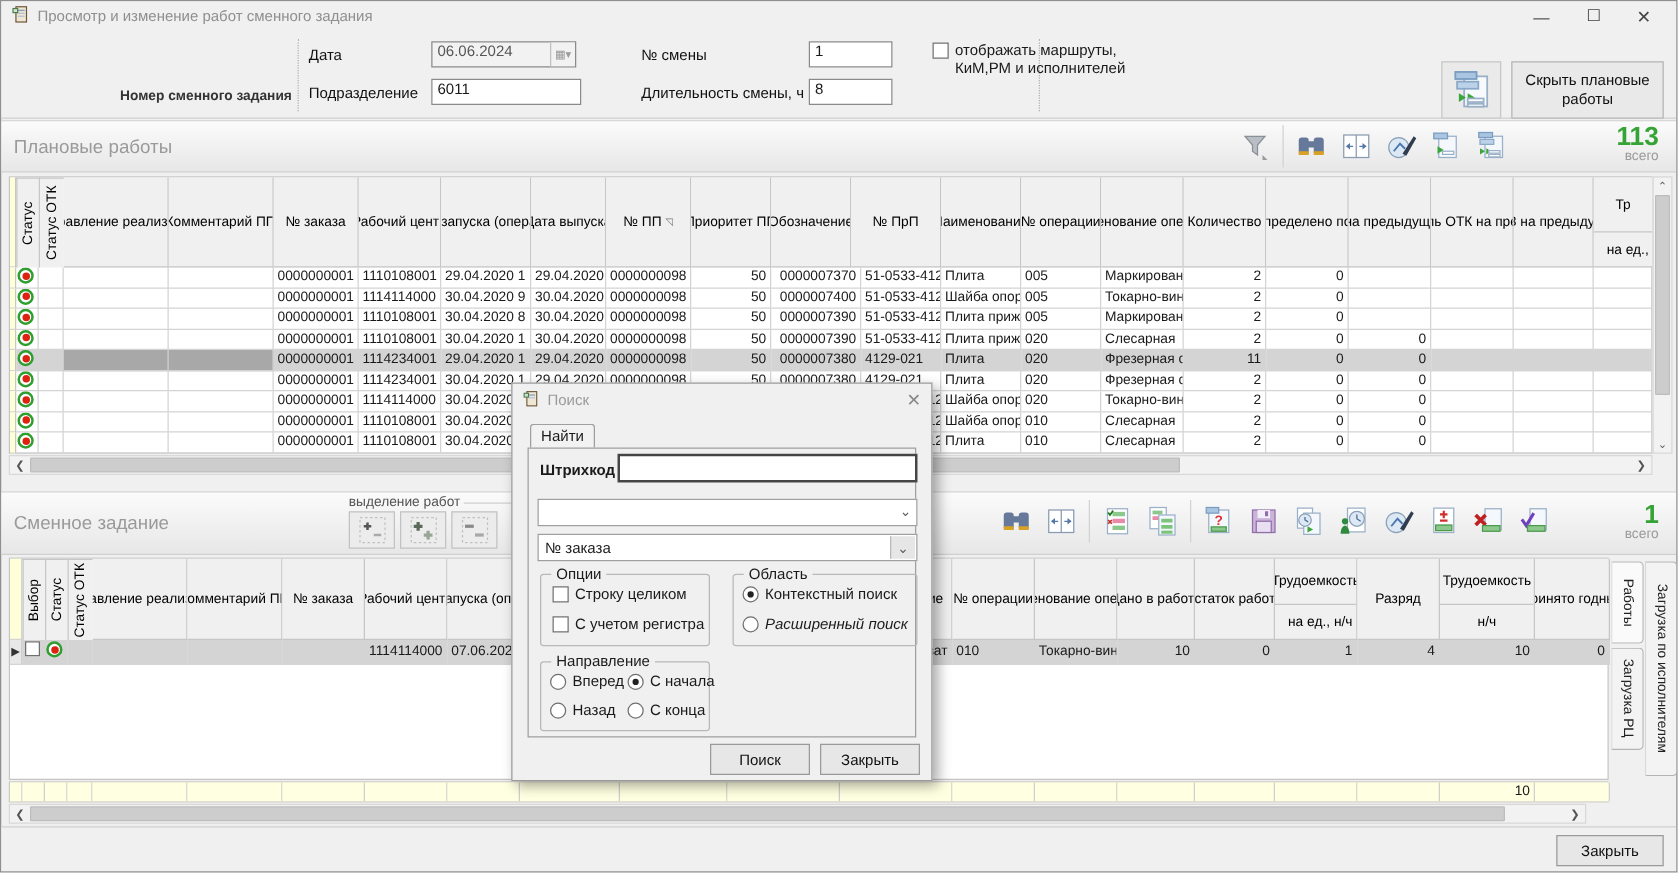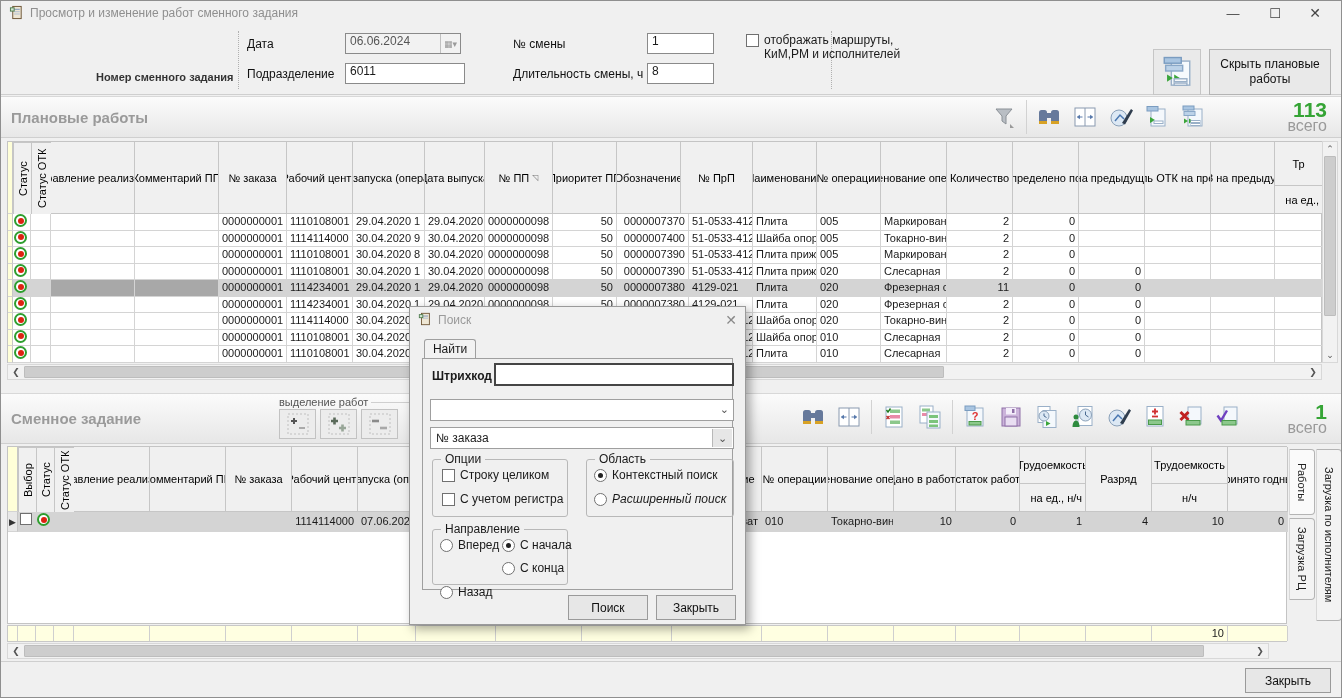--- a/index.html
+++ b/index.html
@@ -22,24 +22,24 @@
   .fld.dis { background:#f2f2f2; color:#555; }
   .cal-btn { position:absolute; width:20px; height:19px; background:#f2f2f2; border-left:1px solid #c0c0c0; display:flex; align-items:center; justify-content:center; color:#9a9a9a; font-size:9px; }
   .chkrow { position:absolute; left:745px; top:32px; display:flex; gap:5px; width:190px; }
   .cbx { width:13px; height:13px; background:#fff; border:1px solid #707070; flex:0 0 auto; margin-top:1px; }
   .chkrow span.lab { font-size:12px; line-height:14px; }
   .hdr-iconbtn { position:absolute; left:1152px; top:24px; width:48px; height:46px; background:#eaeaea; border:1px solid #c6c6c6; display:flex; align-items:center; justify-content:center; }
   .hdr-bigbtn { position:absolute; left:1208px; top:24px; width:122px; height:46px; background:#e9e9e9; border:1px solid #b4b4b4; font-size:12px; color:#111; text-align:center; line-height:15px; display:flex; align-items:center; justify-content:center; font-family:inherit; }
 
   
   .secbar { position:absolute; left:0; right:0; background:linear-gradient(#fbfbfb,#e7e7e7); border-top:1px solid #d8d8d8; border-bottom:1px solid #cfcfcf; }
-  .sectitle { position:absolute; left:10px; font-size:15px; font-weight:bold; color:#9a9a9a; }
+  .sectitle { position:absolute; left:10px; font-size:15px; font-weight:normal; color:#9a9a9a; }
   .count { position:absolute; right:14px; top:3px; text-align:right; }
   .count .n { font-size:21px; font-weight:bold; color:#35a435; line-height:20px; }
-  .count .t { font-size:16px; color:#9a9a9a; line-height:11px; }
+  .count .t { font-size:11px; color:#9a9a9a; line-height:11px; }
   .tbrow { position:absolute; display:flex; align-items:center; }
   .tbtn { background:transparent; border:none; padding:2px; margin:0 3px; cursor:default; }
   .tb-icon svg { width:26px; height:26px; display:block; }
   .tb-sep { width:0; height:34px; border-left:1px solid #d2d2d2; margin:0 4px; }
   .selgrp { position:absolute; left:278px; top:2px; width:150px; height:44px; }
   .selgrp .glab { font-size:11px; color:#555; }
   .selgrp .gline { position:absolute; right:0; top:6px; left:92px; border-top:1px solid #cfcfcf; }
   .selgrp .btns { display:flex; gap:4px; margin-top:1px; }
   .selbtn { width:37px; height:30px; background:#ececec; border:1px solid #c2c2c2; display:flex; align-items:center; justify-content:center; }
   .selbtn svg { width:24px; height:24px; }
@@ -723,21 +723,21 @@
       <span>Расширенный поиск</span>
     </div>
 
     <div class="grp" style="left:22px; top:222px; width:136px; height:56px;">
       <span class="glab">Направление</span>
     </div>
     <div class="opt" style="left:30px; top:231px;">
       <span class="radio"></span>
       <span>Вперед</span>
     </div>
-    <div class="opt" style="left:30px; top:254px;margin-top:24px;">
+    <div class="opt" style="left:30px; top:254px;">
       <span class="radio"></span>
       <span>Назад</span>
     </div>
     <div class="opt" style="left:92px; top:231px;">
       <span class="radio sel"></span>
       <span>С начала</span>
     </div>
     <div class="opt" style="left:92px; top:254px;">
       <span class="radio"></span>
       <span>С конца</span>

